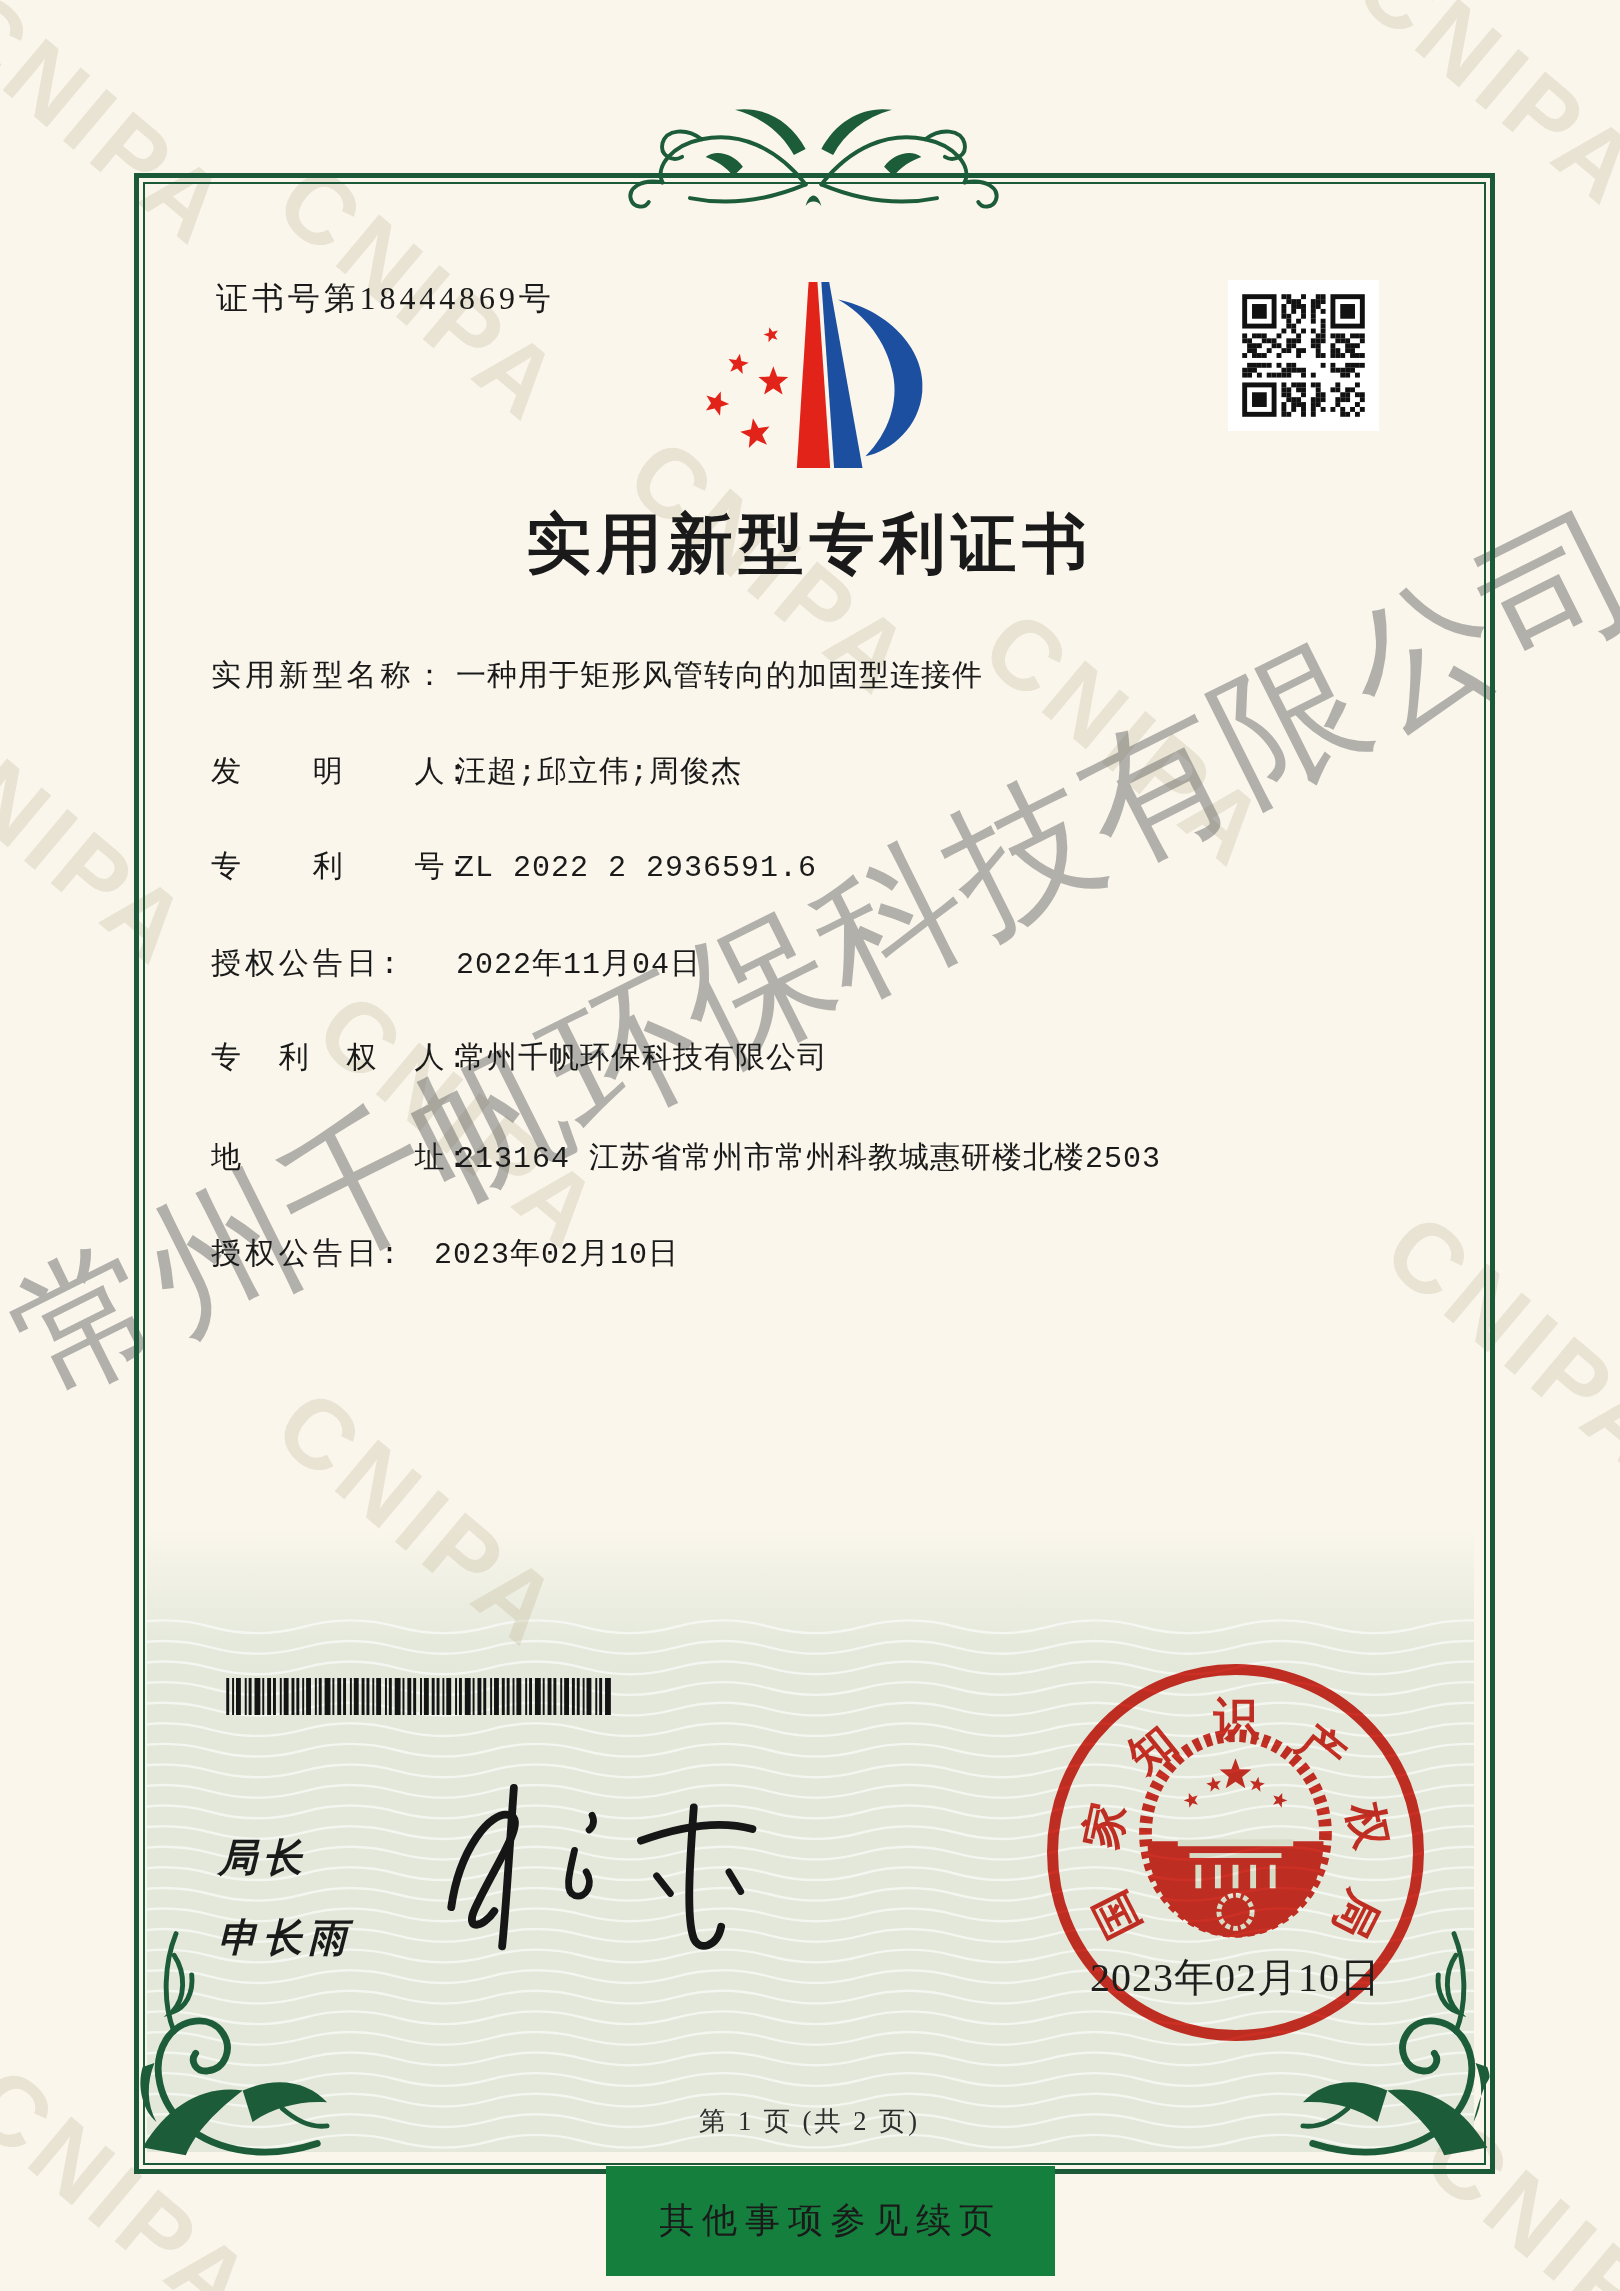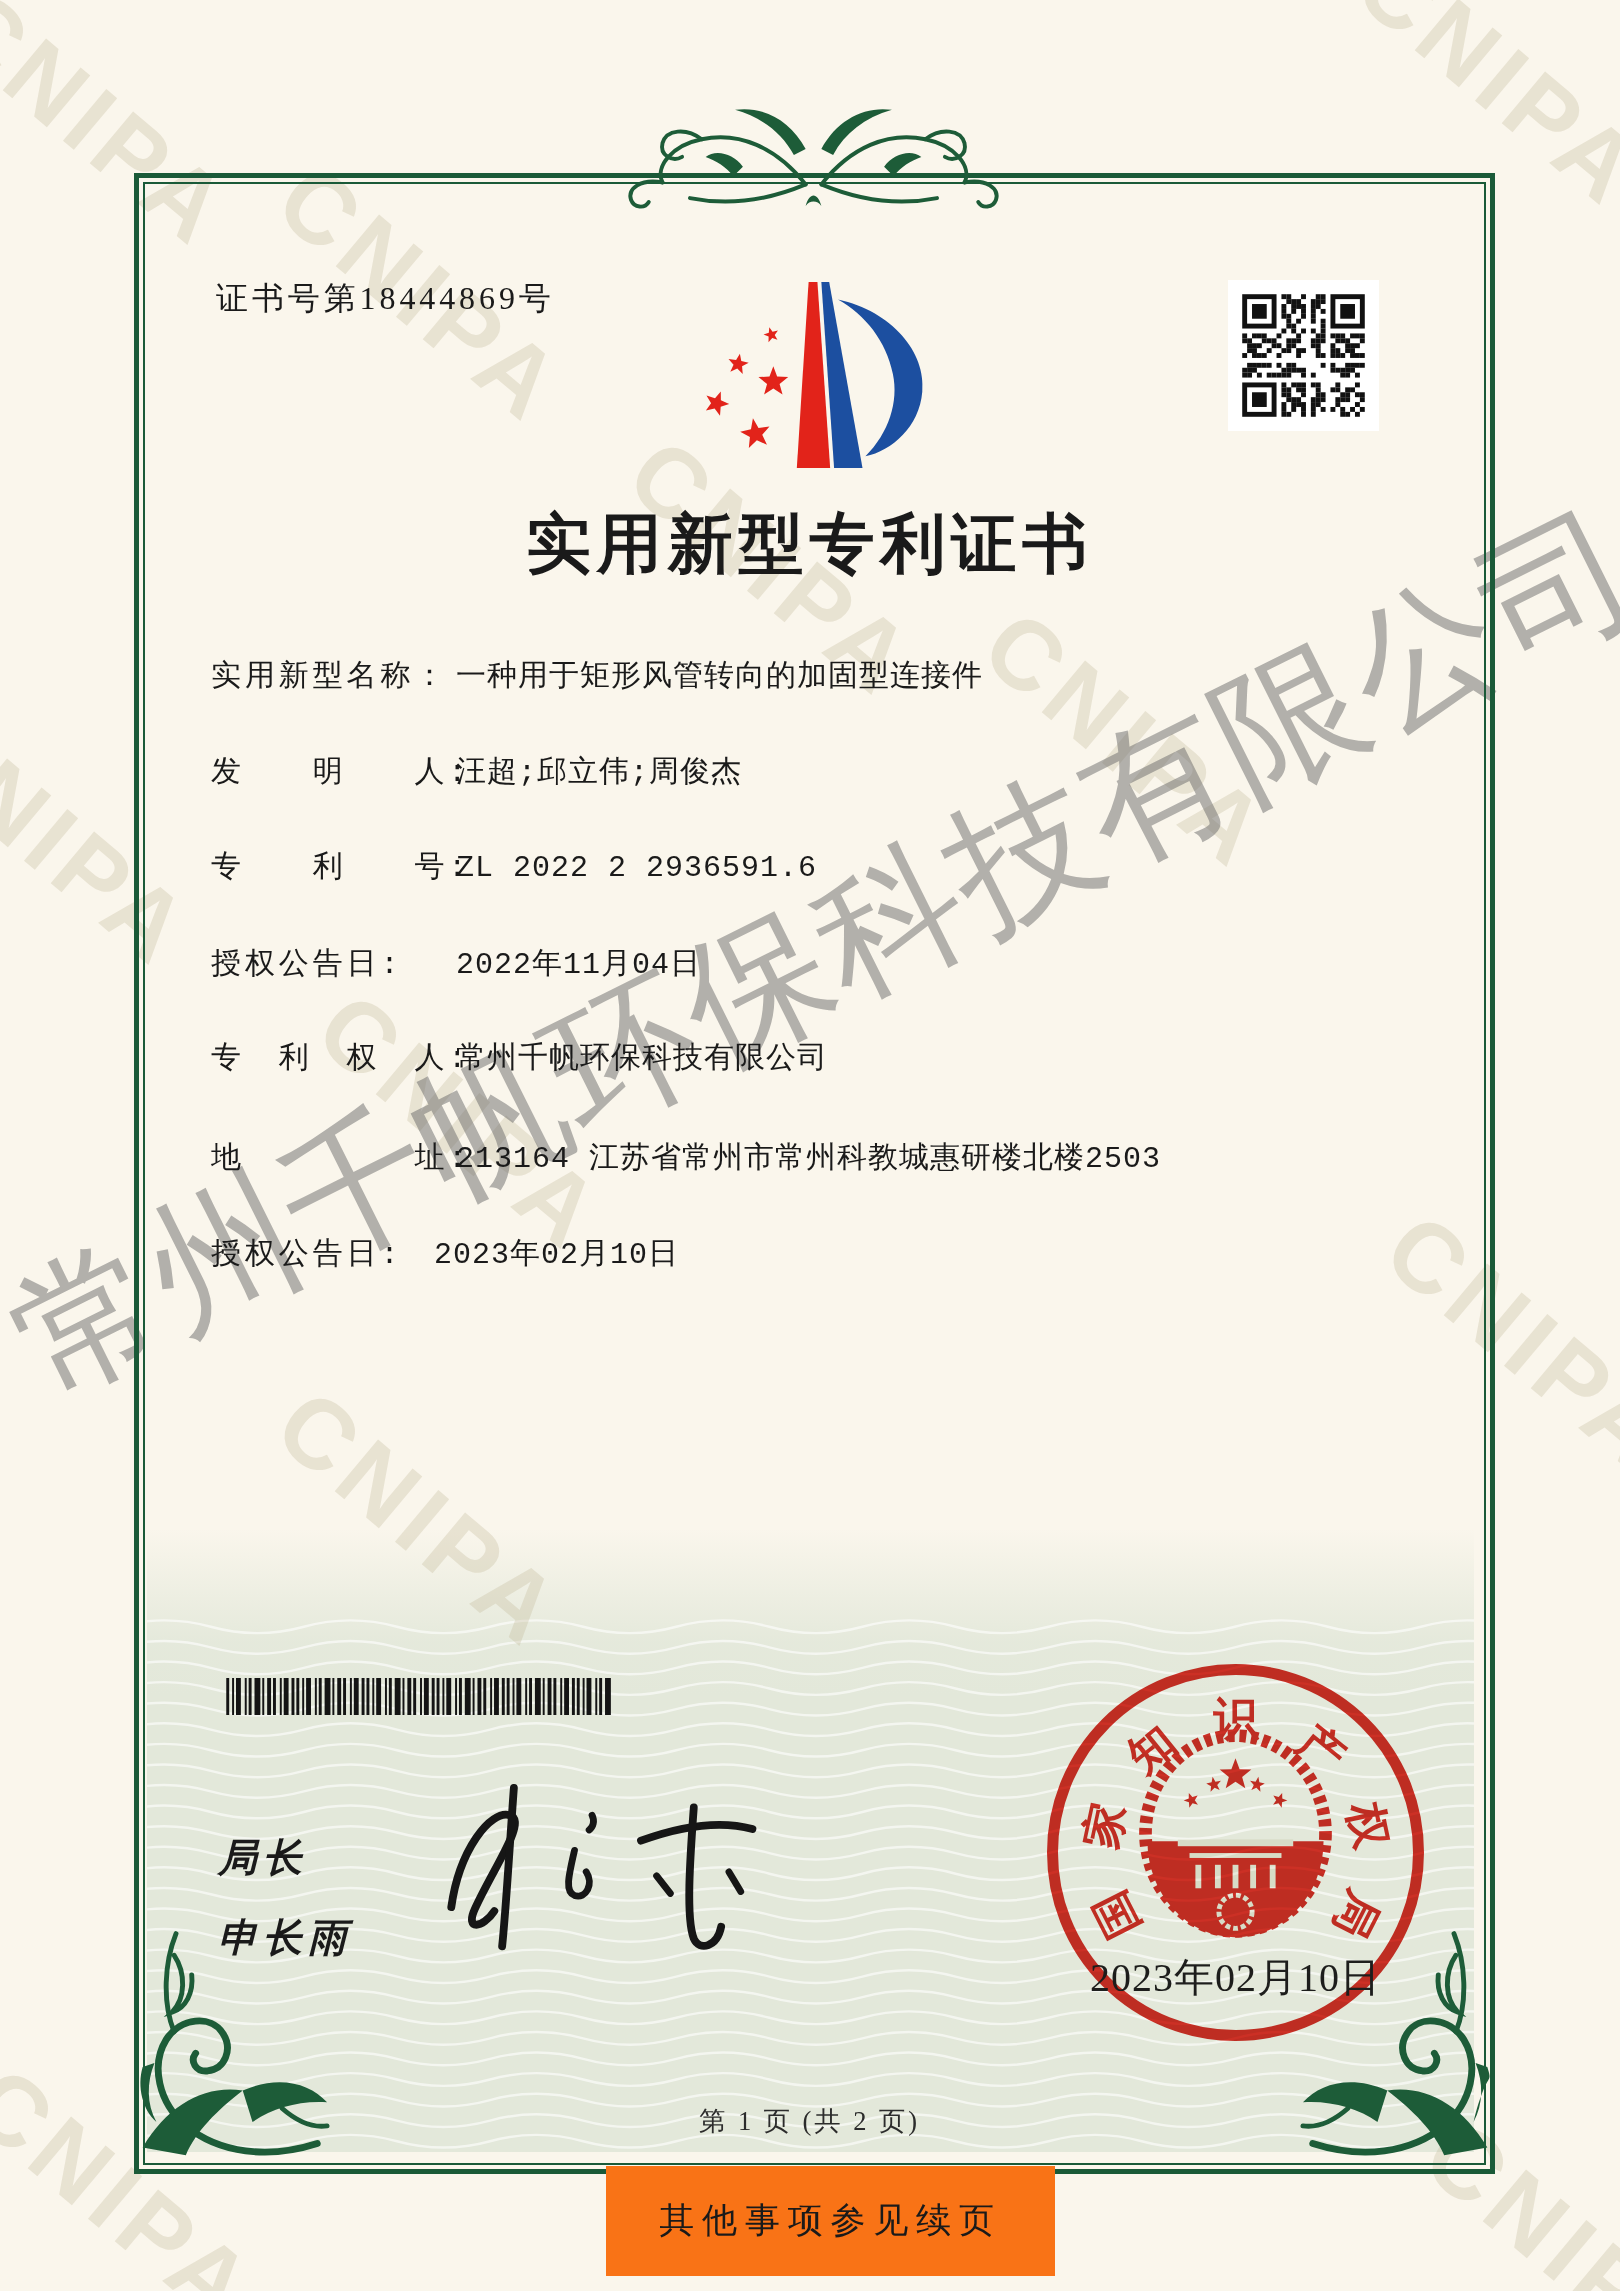--- a/index.html
+++ b/index.html
@@ -84,21 +84,21 @@
   .seal-date{
     position:absolute;left:0;bottom:25.5px;width:100%;text-align:center;
     font-size:40px;color:#161616;letter-spacing:1px;z-index:2;
   }
   .page-info{
     position:absolute;left:134px;top:2103px;width:1351px;text-align:center;
     font-size:26.5px;color:#2c2c2c;letter-spacing:2.9px;z-index:5;
   }
   .note-box{
     position:absolute;left:606px;top:2166px;width:449px;height:110px;
-    background:#f97316;z-index:5;text-align:center;
+    background:#15803d;z-index:5;text-align:center;
   }
   .note-box span{line-height:110px;font-size:35px;letter-spacing:7.8px;}
   
   .orn{position:absolute;z-index:8;pointer-events:none;}
   .orn-top{left:586px;top:90px;}
   .orn-bl{left:125px;top:1916px;}
   .orn-br{left:1299px;top:1916px;transform:scaleX(-1);}
 </style>
 </head>
 <body>

